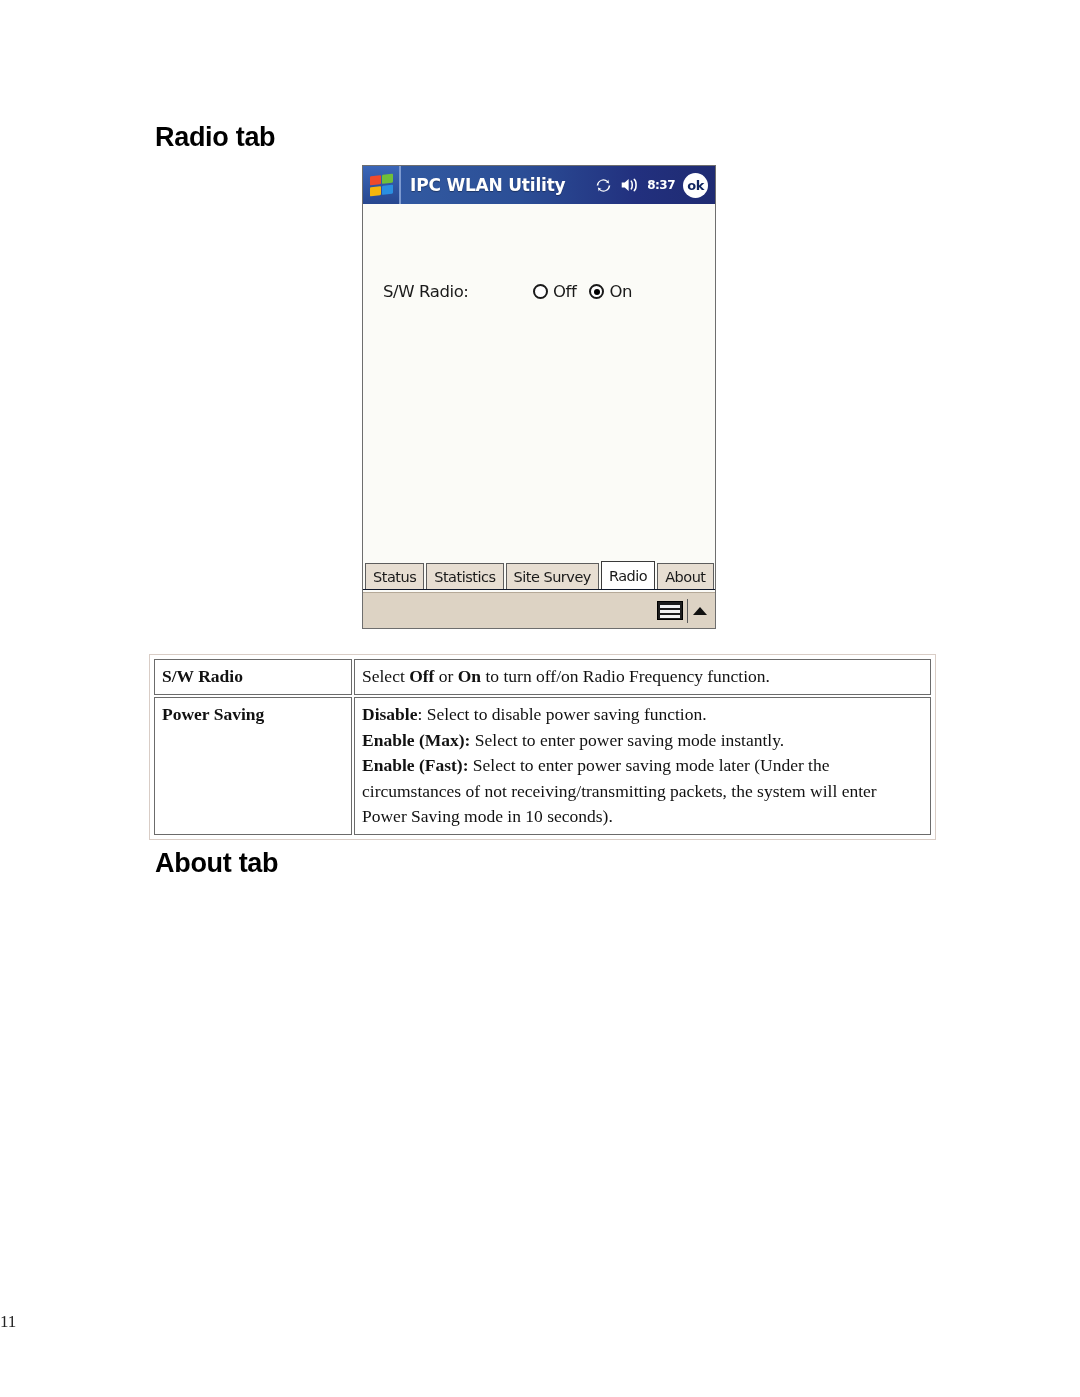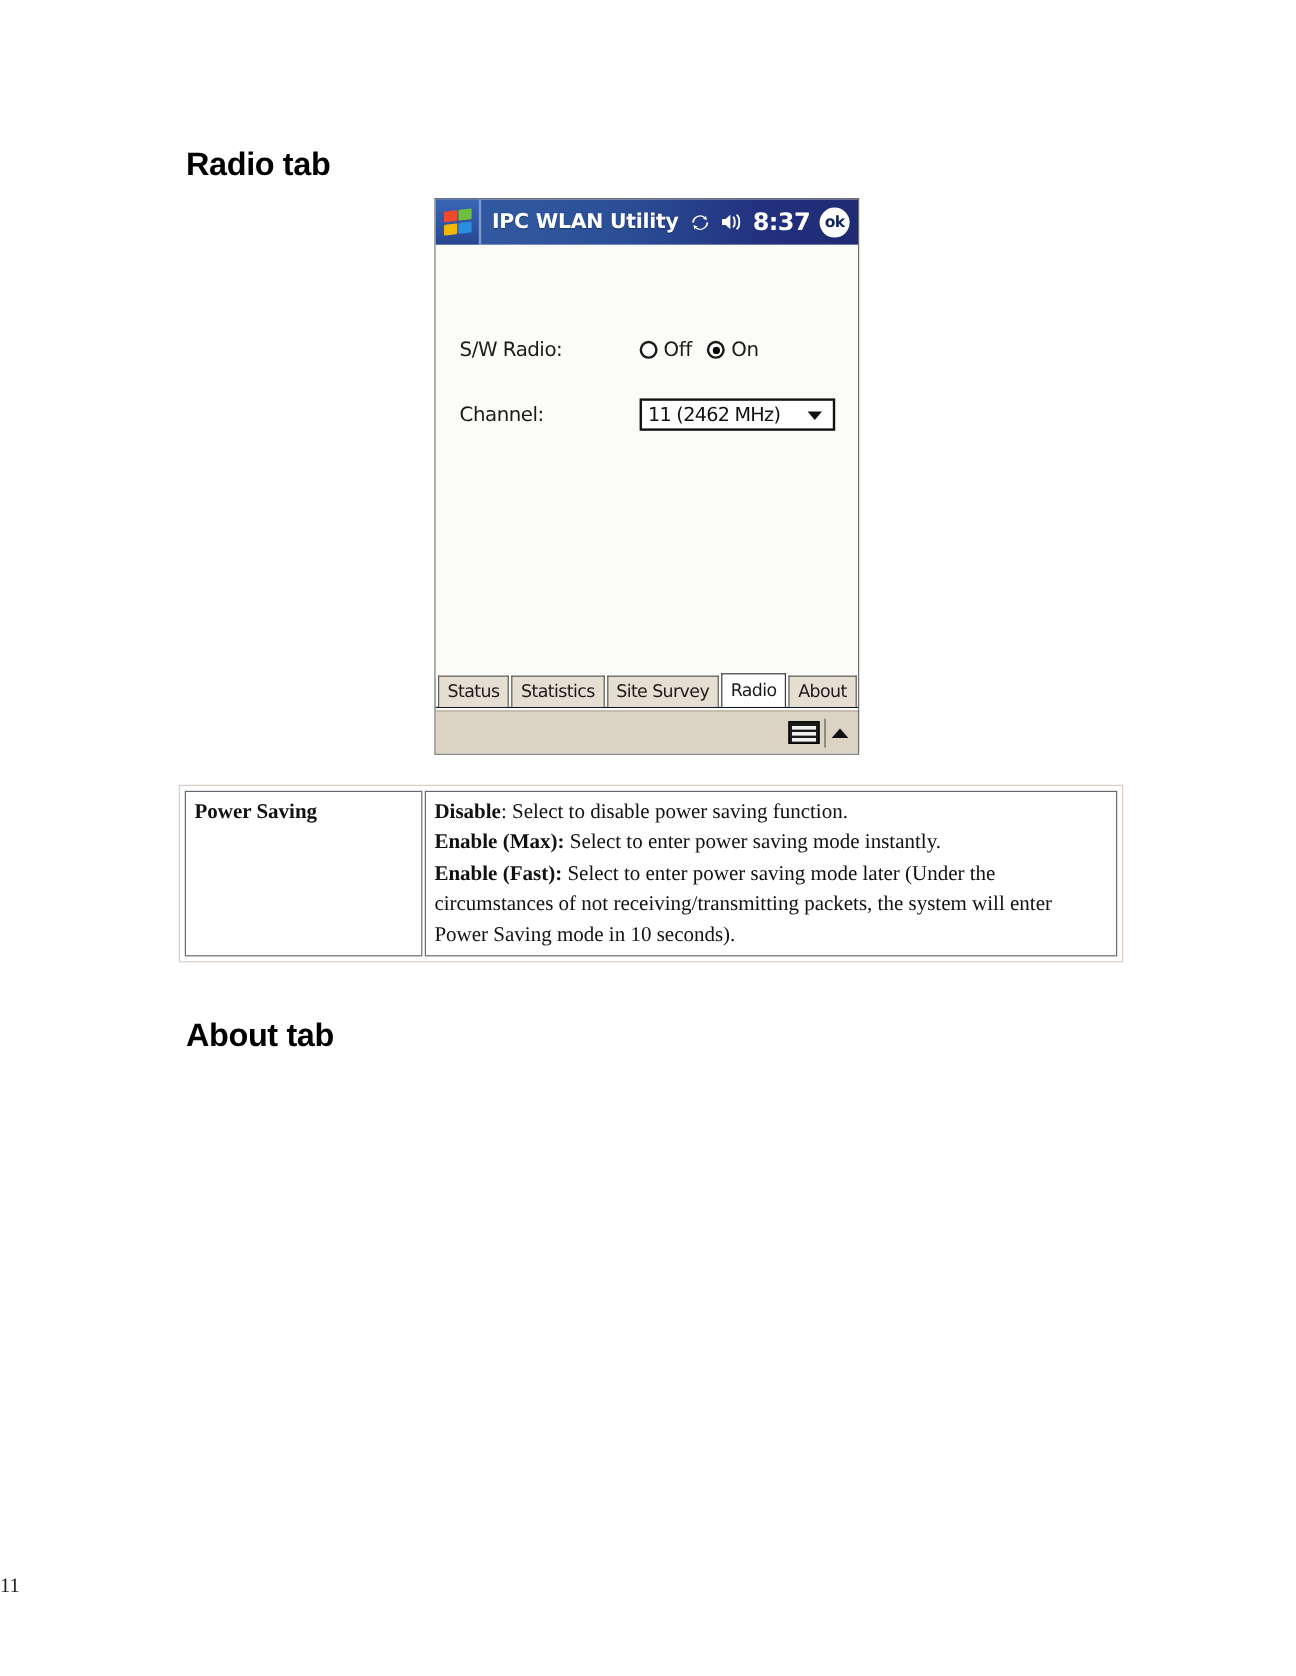--- a/index.html
+++ b/index.html
@@ -128,21 +128,21 @@
     display: inline-flex;
     align-items: center;
     justify-content: center;
     color: #fff;
     font-size: 16px;
     line-height: 1;
   }
   .sync-icon svg, .speaker-icon svg { display: block; }
   .clock-text {
     color: #fff;
-    font-size: 20px;
+    font-size: 12px;
     font-weight: bold;
     font-family: "DejaVu Sans", sans-serif;
     letter-spacing: -0.5px;
   }
   .ok-button {
     width: 25px;
     height: 25px;
     border-radius: 50%;
     background: #ffffff;
     color: #10255f;
@@ -398,27 +398,20 @@
             <span class="radio-dot"></span>
             <span class="radio-text">Off</span>
           </label>
           <label class="radio-opt">
             <span class="radio-dot checked"></span>
             <span class="radio-text">On</span>
           </label>
         </div>
       </div>
 
-      <div class="form-row" id="row-channel">
-        <div class="field-label">Channel:</div>
-        <div class="combo">
-          <span class="combo-value">11 (2462 MHz)</span>
-          <span class="combo-arrow"></span>
-        </div>
-      </div>
 
 
     </div>
 
     <div class="tabstrip">
       <div class="tab">Status</div>
       <div class="tab">Statistics</div>
       <div class="tab">Site Survey</div>
       <div class="tab active">Radio</div>
       <div class="tab">About</div>
@@ -432,20 +425,26 @@
       </div>
       <div class="sip-divider"></div>
       <div class="sip-arrow"></div>
     </div>
 
   </div>
 
   <div class="desc-table">
     <table>
       <tbody>
+          <tr>
+        <td class="term">S/W Radio</td>
+        <td class="def">
+          Select <b>Off</b> or <b>On</b> to turn off/on Radio Frequency function.
+        </td>
+      </tr>
       <tr class="row-tall">
         <td class="term">Power Saving</td>
         <td class="def">
           <b>Disable</b>: Select to disable power saving function.<br>
           <b>Enable (Max):</b> Select to enter power saving mode instantly.<br>
           <b>Enable (Fast):</b> Select to enter power saving mode later (Under the circumstances
           of not receiving/transmitting packets, the system will enter Power Saving mode in
           10&nbsp;seconds).
         </td>
       </tr>

